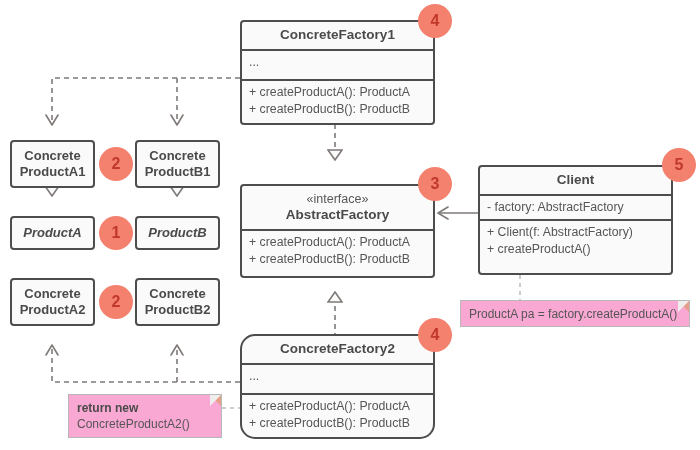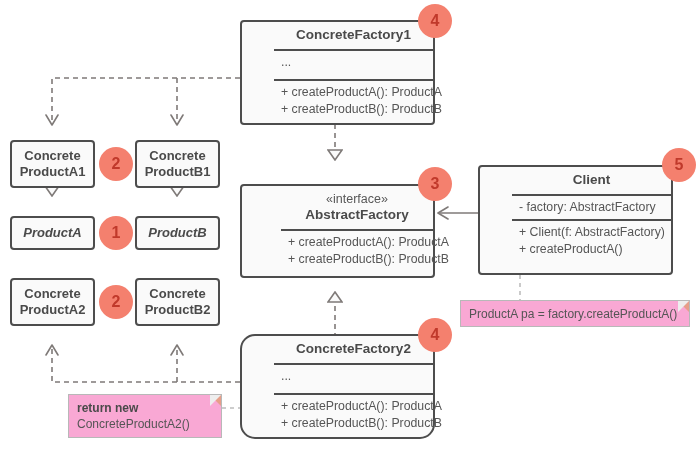--- a/index.html
+++ b/index.html
@@ -31,21 +31,20 @@
     background: #fafafa;
     border: 2px solid #4d4d4d;
     border-radius: 4px;
     z-index: 3;
   }
   .uml-compart {
     box-sizing: border-box;
     border-bottom: 2px solid #4d4d4d;
     padding: 3px 7px;
     color: #555555;
-    margin-left: 32px;
   }
   .uml-compart:last-child {
     border-bottom: none;
   }
   .uml-title {
     text-align: center;
     font-weight: bold;
     font-size: 13.5px;
     color: #4a4a4a;
     line-height: 16px;
@@ -220,21 +219,21 @@
     <div class="uml-compart" style="height:30px;">
       <div class="uml-line">...</div>
     </div>
     <div class="uml-compart">
       <div class="uml-line">+ createProductA(): ProductA</div>
       <div class="uml-line">+ createProductB(): ProductB</div>
     </div>
   </div>
   <div class="badge" style="left:418px; top:4px;">4</div>
 
-  <div class="uml-box" style="left:240px; top:184px; width:195px; height:94px;padding-left:7px;">
+  <div class="uml-box" style="left:240px; top:184px; width:195px; height:94px;">
     <div class="uml-compart uml-title">
       <span class="uml-stereotype">«interface»</span>
       <span>AbstractFactory</span>
     </div>
     <div class="uml-compart">
       <div class="uml-line">+ createProductA(): ProductA</div>
       <div class="uml-line">+ createProductB(): ProductB</div>
     </div>
   </div>
   <div class="badge" style="left:418px; top:167px;">3</div>

